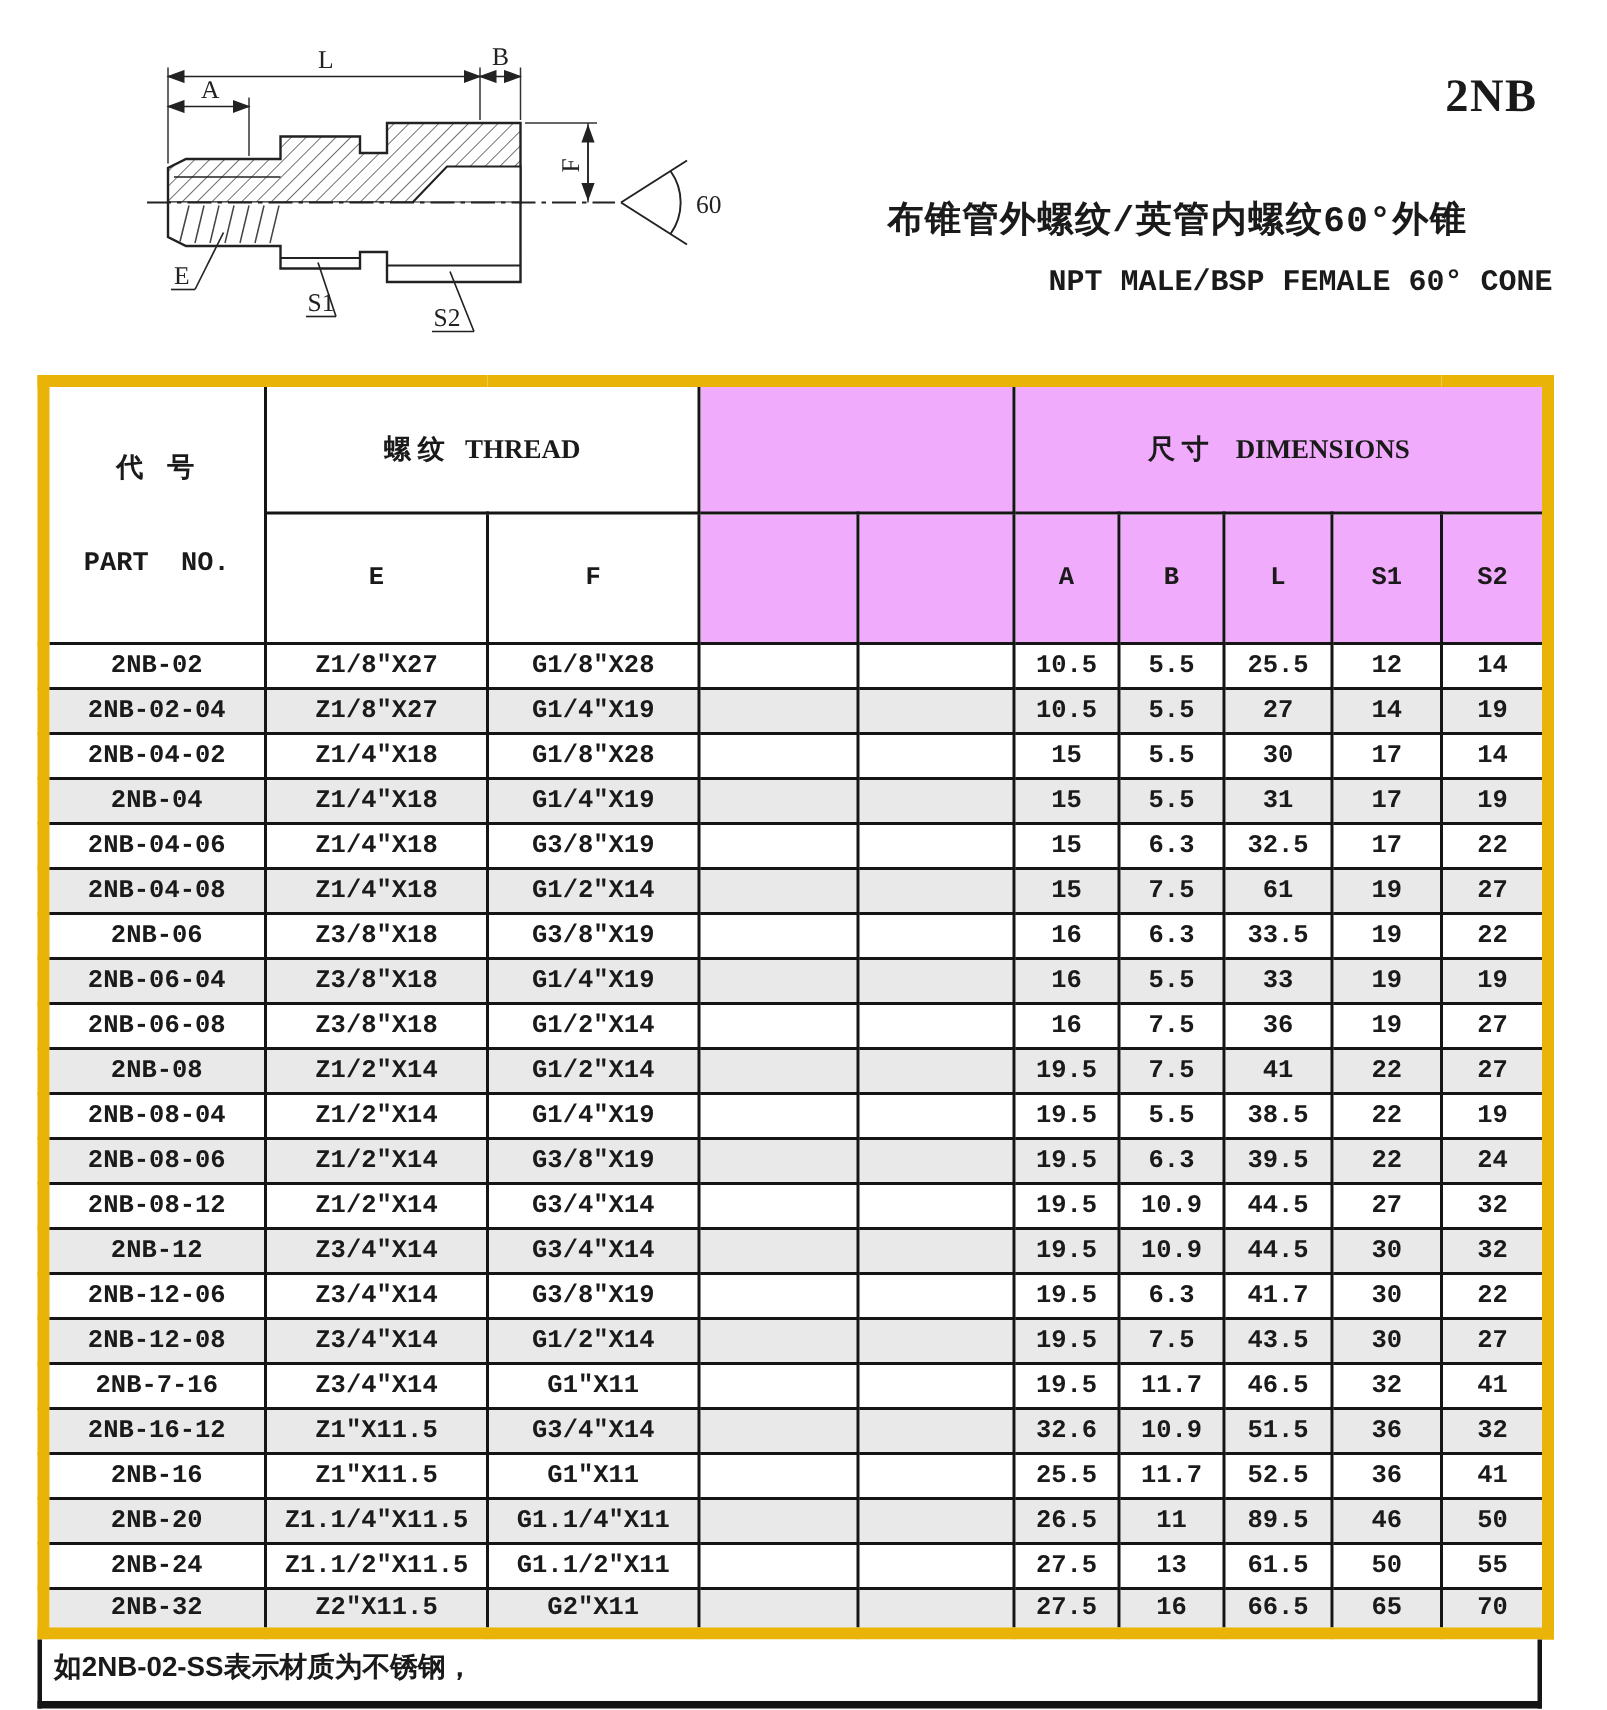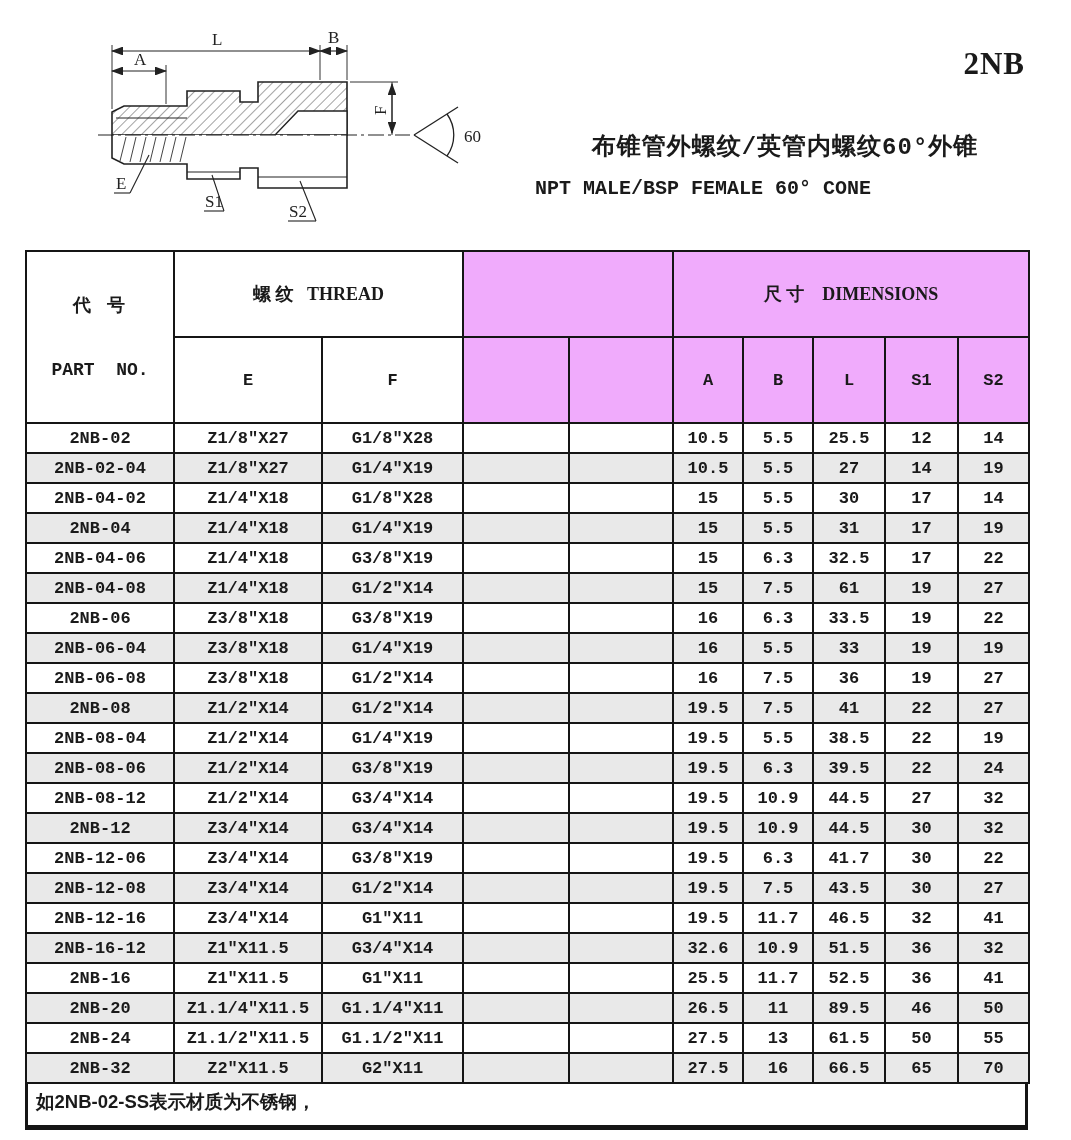--- a/index.html
+++ b/index.html
@@ -14,35 +14,35 @@
   .title-model {
     position:absolute; left:545px; top:46px; width:480px; text-align:right;
     font-family:"Liberation Serif", serif; font-weight:bold; font-size:31px;
     letter-spacing:1px;
   }
   .title-cn {
     position:absolute; left:535px; top:130px; width:500px; text-align:center;
     font-weight:bold; font-size:24px; letter-spacing:1px;font-family:Liberation Mono, monospace;
   }
   .title-en {
-    position:absolute; left:535px; top:177px; width:500px; text-align:left;
+    position:absolute; left:535px; top:177px; width:500px; text-align:right;
     font-family:"Liberation Mono", monospace; font-weight:bold; font-size:20px;
     white-space:pre;
   }
 
   
   .drawing { position:absolute; left:92px; top:25px; width:470px; height:215px; }
   .drawing svg { width:100%; height:100%; }
   .dim-label { font-family:"Liberation Serif", serif; font-size:17px; fill:#222; }
 
   
   .tablewrap { position:absolute; left:25px; top:250px; width:1003px; }
   table {
     border-collapse:collapse; width:100%; table-layout:fixed;
-    border:2px solid #eab308;
+    border:8px solid #eab308;
   }
   th, td {
     border:2px solid #151515; height:30px; padding:0;
     text-align:center; vertical-align:middle; overflow:hidden;
     font-family:"Liberation Mono", monospace; font-weight:bold; font-size:17px;
     white-space:pre;
   }
   th.cnmix { font-family:Liberation Serif, serif; font-size:18px; }
   th .sub { display:block; line-height:14px; }
   th.partno { font-size:18px; }
@@ -369,21 +369,21 @@
             <td>G1/2″X14</td>
             <td></td>
             <td></td>
             <td>19.5</td>
             <td>7.5</td>
             <td>43.5</td>
             <td>30</td>
             <td>27</td>
           </tr>
           <tr>
-            <td>2NB-12-16</td>
+            <td>2NB-7-16</td>
             <td>Z3/4″X14</td>
             <td>G1″X11</td>
             <td></td>
             <td></td>
             <td>19.5</td>
             <td>11.7</td>
             <td>46.5</td>
             <td>32</td>
             <td>41</td>
           </tr>

